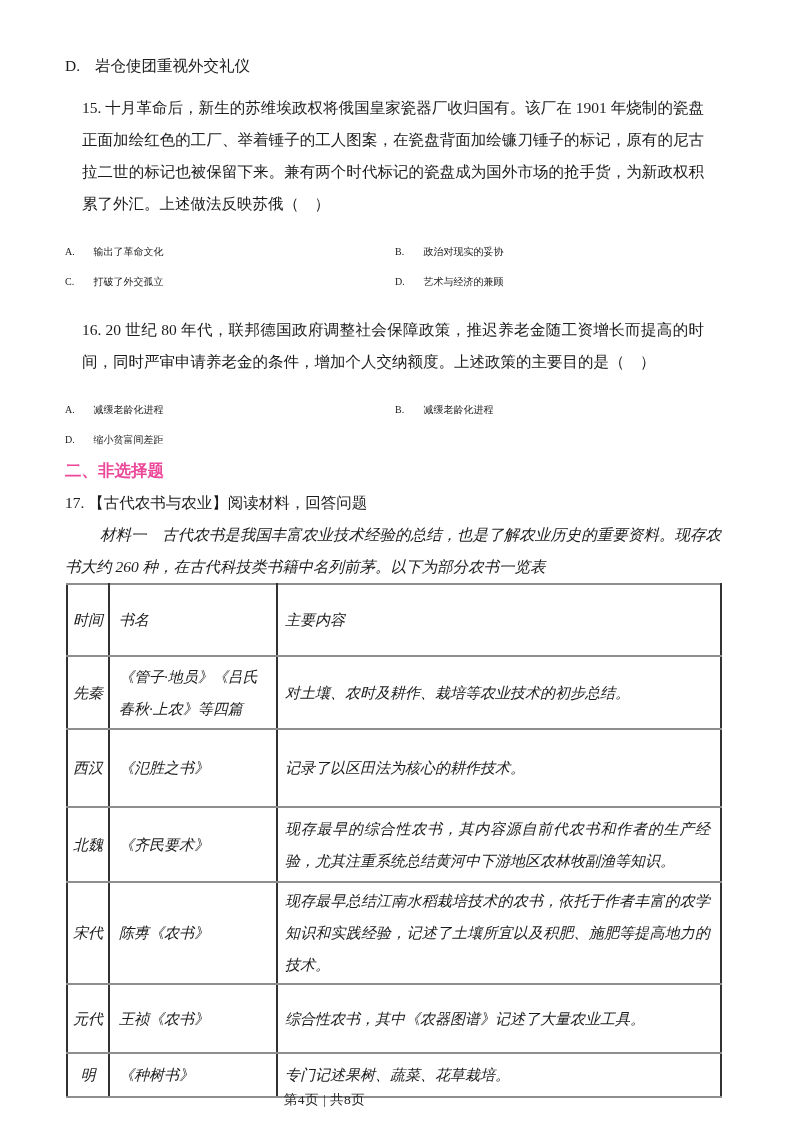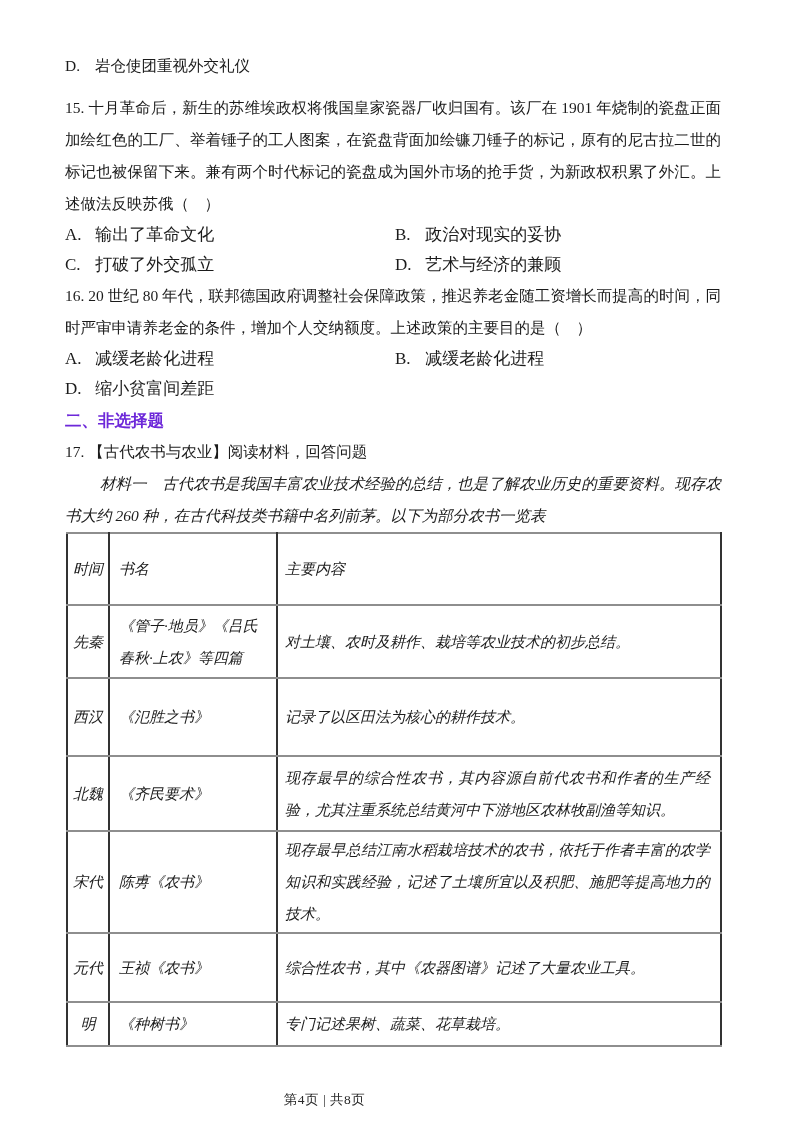--- a/index.html
+++ b/index.html
@@ -5,27 +5,27 @@
   html,body{margin:0;padding:0;}
   body{
     width:793px;height:1122px;position:relative;overflow:hidden;
     background:#ffffff;
     font-family:"Liberation Serif","DejaVu Serif",serif;
     color:#1b1b1b;
     -webkit-font-smoothing:antialiased;
   }
   .content{position:absolute;left:65px;top:50px;width:656px;}
   .line{font-size:15.5px;line-height:31px;white-space:nowrap;}
-  .stem{font-size:15.5px;line-height:32px;text-align:justify;margin:0;}
+  .stem{font-size:15.5px;line-height:32px;text-align:justify;margin:17px;}
   .stem.q15{margin-top:11px;}
-  .options{display:grid;grid-template-columns:330px 1fr;font-size:17px;line-height:30px;}
+  .options{display:grid;grid-template-columns:330px 1fr;font-size:10px;line-height:30px;}
   .option .opt-label{display:inline-block;min-width:26px;}
   .section-heading{
-    font-family:Liberation Sans, sans-serif;
-    font-weight:bold;font-size:16.5px;line-height:32px;color:#6d28d9;
+    font-family:Liberation Serif, serif;
+    font-weight:bold;font-size:16.5px;line-height:32px;color:#ec4899;
   }
   .q17-intro{font-size:15.5px;line-height:32px;}
   .material{
     font-size:15.5px;line-height:32px;text-align:justify;margin:0;
     font-style:italic;text-indent:35px;
   }
   table.agri{
     border-collapse:collapse;table-layout:fixed;width:654px;margin:0 0 0 1px;
     font-style:italic;font-size:15px;
   }

